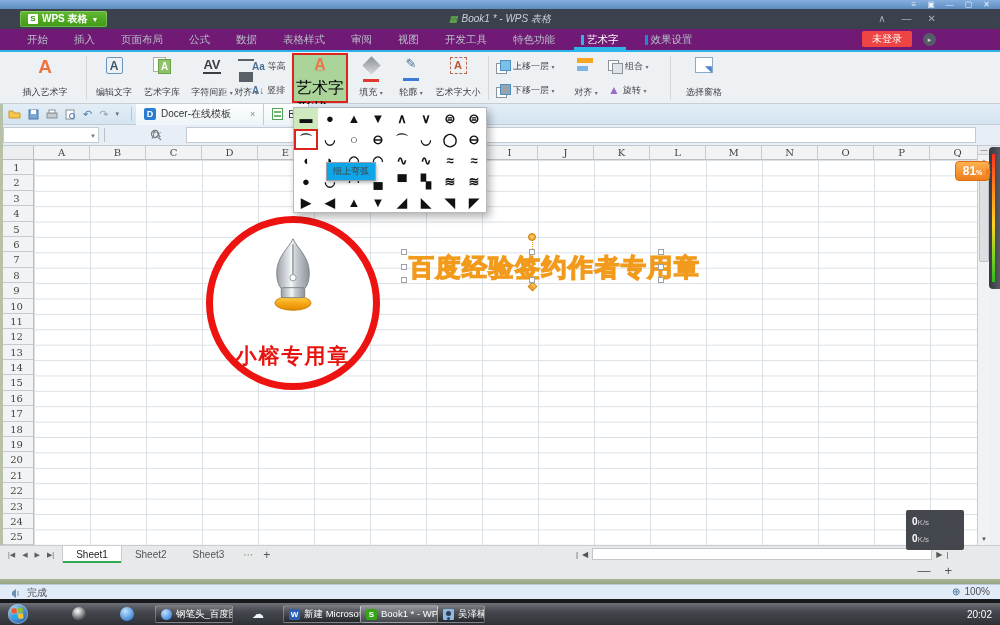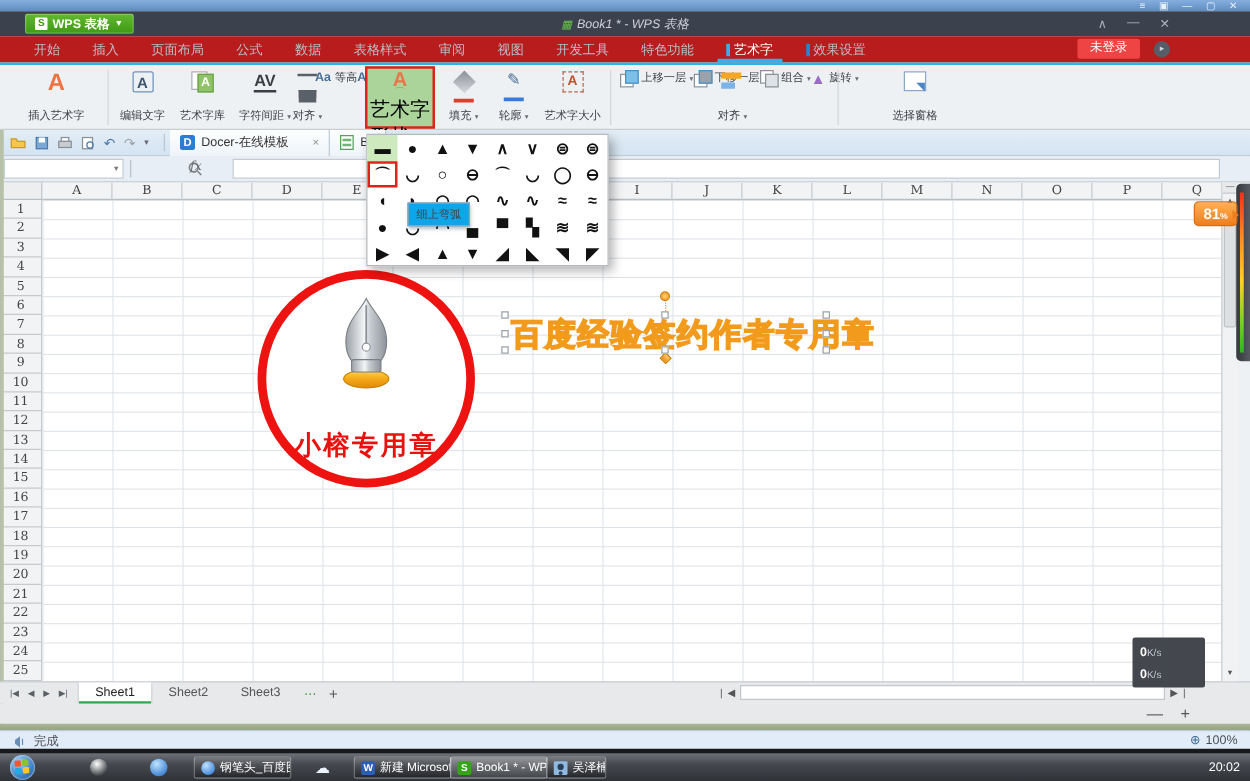--- a/index.html
+++ b/index.html
@@ -19,21 +19,21 @@
     display:flex; align-items:center; gap:4px; box-shadow:inset 0 0 0 1px rgba(255,255,255,.25); }
   .appbtn .slogo { background:#fff; color:#3f9a13; width:10px; height:10px; font-size:8px;
     font-weight:bold; text-align:center; line-height:10px; border-radius:1px; }
   .appbtn .caret { font-size:7px; }
   .wintitle { position:absolute; left:0; right:0; text-align:center; color:#ccd1d9;
     font-size:10px; pointer-events:none;font-style:italic; }
   .wintitle .docglyph { color:#67c24a; font-size:9px; margin-right:4px; }
   .tb-controls { position:absolute; right:64px; top:4px; display:flex; gap:16px;
     color:#aab0ba; font-size:10px; }
   .tabstrip { position:absolute; left:0; top:29px; width:1000px; height:21px;
-    background:#b91c1c; display:flex; align-items:stretch; padding-left:14px; }
+    background:#701a75; display:flex; align-items:stretch; padding-left:14px; }
   .tab { color:#b8bec8; font-size:10.5px; padding:0 13px; display:flex; align-items:center;
     gap:3px; position:relative; }
   .tab .marker { width:3px; height:10px; display:inline-block; }
   .tab.active { color:#fff; }
   .tab.active::after { content:""; position:absolute; left:6px; right:6px; bottom:0;
     height:3px; background:#2db3ea; }
   .accentline { position:absolute; left:0; top:50px; width:1000px; height:2px; background:#2db3ea; }
   .loginbtn { position:absolute; right:88px; top:31px; width:50px; height:16px;
     background:#ef4444; color:#fff; font-size:10px; text-align:center; line-height:16px;
     border-radius:2px; }
@@ -64,21 +64,21 @@
   .ico-lib { position:relative; width:18px; height:17px; }
   .ico-lib .c1 { position:absolute; left:0; top:0; width:13px; height:15px; background:#fff;
     border:1px solid #a9adb2; }
   .ico-lib .c2 { position:absolute; left:5px; top:2px; width:13px; height:15px;
     background:#8fc36a; border:1px solid #6da148; color:#fff; font-size:10px; font-weight:bold;
     text-align:center; line-height:14px; }
   .ico-av { font-size:13px; font-weight:bold; color:#3b3f45; border-bottom:2px solid #3b3f45;
     line-height:15px; }
   .ico-align { width:16px; height:13px; border-top:2px solid #5a6068;
     box-shadow:0 3px 0 -1px #5a6068, 0 7px 0 -1px #5a6068, 0 11px 0 -1px #5a6068; margin-top:2px;}
-  .stack2 { position:absolute; display:flex; flex-direction:row; justify-content:space-around;
+  .stack2 { position:absolute; display:flex; flex-direction:column; justify-content:space-around;
     height:48px; top:2px; }
   .smallbtn { display:flex; align-items:center; gap:3px; height:17px; }
   .smallbtn .si { font-size:10px; font-weight:bold; color:#4a6f96; }
   .shapebtn { position:absolute; left:292px; top:1px; width:56px; height:50px;
     background:#abd49b; border:2px solid #dd231b; display:flex; flex-direction:column;
     align-items:center; justify-content:space-between; padding:2px; }
   .shapebtn .aarc { font-size:16px; font-weight:bold; color:#e8764a; line-height:15px; }
   .shapebtn .arc { font-size:11px; color:#e8764a; line-height:6px; }
   .ico-fill { width:13px; height:13px; background:linear-gradient(135deg,#8b9097,#d7dade);
     transform:rotate(45deg); margin-top:2px; }
@@ -415,21 +415,21 @@
       <div class="smallbtn">
         <span class="ico-group"></span>
         <span class="lbl"><span>组合</span> <span class="caret7">▾</span></span>
       </div>
       <div class="smallbtn">
         <span class="ico-rotate">▲</span>
         <span class="lbl"><span>旋转</span> <span class="caret7">▾</span></span>
       </div>
     </div>
     <div class="rsep" style="left:670px;"></div>
-    <div class="bigbtn" style="left:678px;width:52px;margin-left:28px;">
+    <div class="bigbtn" style="left:678px;width:52px;">
       <span class="ico-pane"></span>
       <span class="lbl">选择窗格</span>
     </div>
   </div>
 
   <div class="qatrow">
     <div class="qat">
       <svg width="13" height="11">
           <path d="M1 9 L1 2 L5 2 L6 4 L12 4 L12 9 Z" fill="#f7c64a" stroke="#c89a2a"></path>
         </svg>

